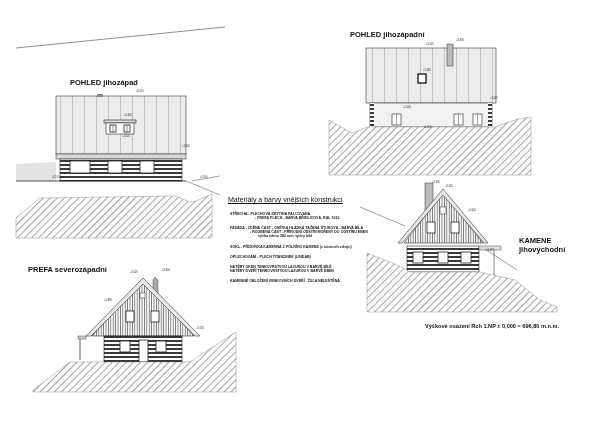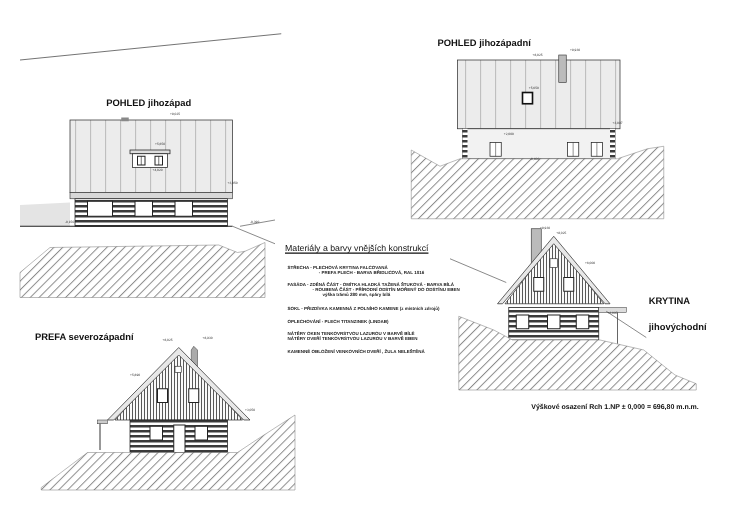--- a/index.html
+++ b/index.html
@@ -103,25 +103,25 @@
     <rect x="438" y="252" width="10" height="11" fill="#fff" stroke="#222" stroke-width="0.8"></rect>
     <rect x="461" y="252" width="10" height="11" fill="#fff" stroke="#222" stroke-width="0.8"></rect>
     <rect x="479" y="246" width="22" height="4" fill="#ddd" stroke="#333" stroke-width="0.4"></rect>
     <line x1="494" y1="250" x2="494" y2="275" stroke="#333" stroke-width="0.6"></line>
     <line x1="360" y1="207" x2="405" y2="226" stroke="#444" stroke-width="0.5"></line>
     <line x1="485" y1="249" x2="517" y2="270" stroke="#444" stroke-width="0.5"></line>
     <polygon points="367,312 367,253 395,264 410,272 480,272 515,280 540,300 557,307 557,312" fill="url(#hatch)" stroke="#777" stroke-width="0.4"></polygon>
   </g>
 </svg>
 
-<div class="lbl title" style="left:70px; top:78px;margin-left:15px;">POHLED jihozápad</div>
+<div class="lbl title" style="left:70px; top:78px;">POHLED jihozápad</div>
 <div class="lbl title" style="left:350px; top:30px;">POHLED jihozápadní</div>
 <div class="lbl title" style="left:28px; top:265px;">PREFA severozápadní</div>
-<div class="lbl title" style="left:519px; top:236px;">KRYTINA</div>
-<div class="lbl title" style="left:519px; top:245px;margin-top:12px;">jihovýchodní</div>
+<div class="lbl title" style="left:519px; top:236px;">KAMENE</div>
+<div class="lbl title" style="left:519px; top:245px;">jihovýchodní</div>
 
 <div class="mat-title">Materiály a barvy vnějších konstrukcí</div>
 <div class="mat" style="top:212px;">STŘECHA - PLECHOVÁ KRYTINA FALCOVANÁ</div>
 <div class="mat" style="top:216px; left:255px;">- PREFA PLECH - BARVA BŘIDLICOVÁ, RAL 1016</div>
 <div class="mat" style="top:226px;">FASÁDA - ZDĚNÁ ČÁST - OMÍTKA HLADKÁ TAŽENÁ ŠTUKOVÁ - BARVA BÍLÁ</div>
 <div class="mat" style="top:230px; left:250px;">- ROUBENÁ ČÁST - PŘÍRODNÍ ODSTÍN MOŘENÝ DO ODSTÍNU EBEN</div>
 <div class="mat" style="top:234px; left:258px;">výška trámů 280 mm, spáry bílá</div>
 <div class="mat" style="top:245px;">SOKL - PŘIZDÍVKA KAMENNÁ Z POLNÍHO KAMENE (z místních zdrojů)</div>
 <div class="mat" style="top:255px;">OPLECHOVÁNÍ - PLECH TITANZINEK (LINDAB)</div>
 <div class="mat" style="top:265px;">NÁTĚRY OKEN TENKOVRSTVOU LAZUROU V BARVĚ BÍLÉ</div>

